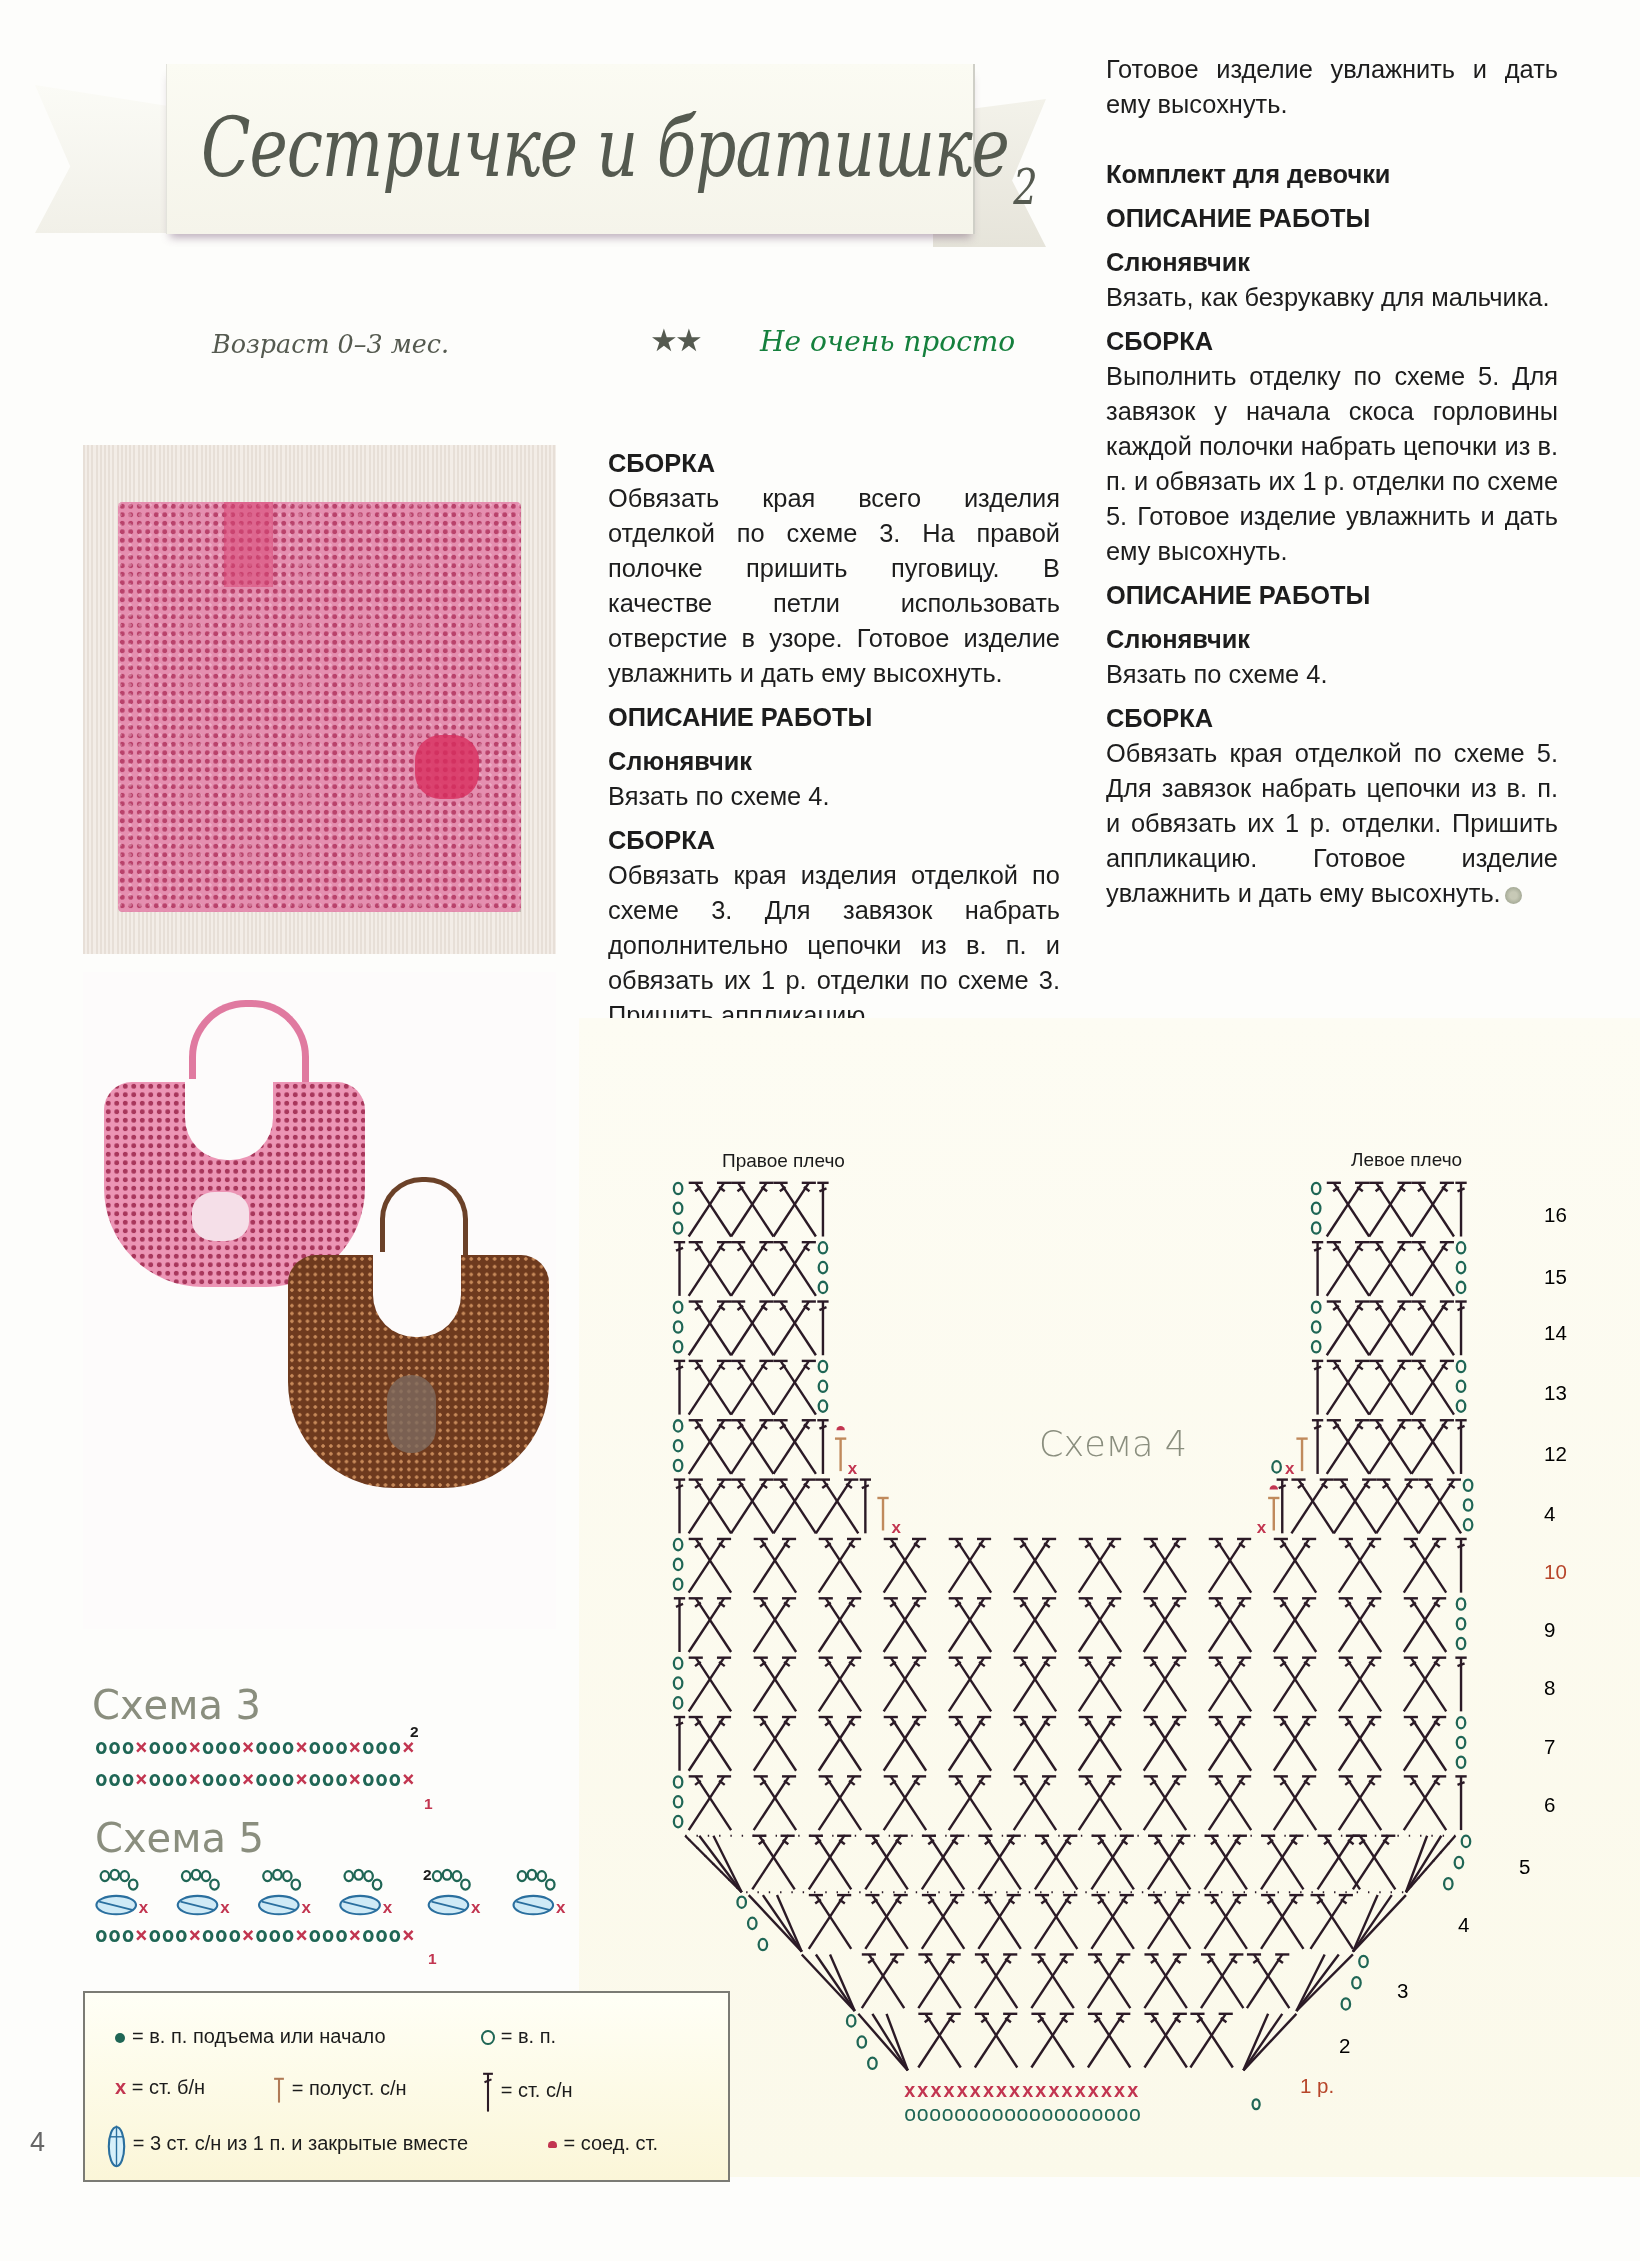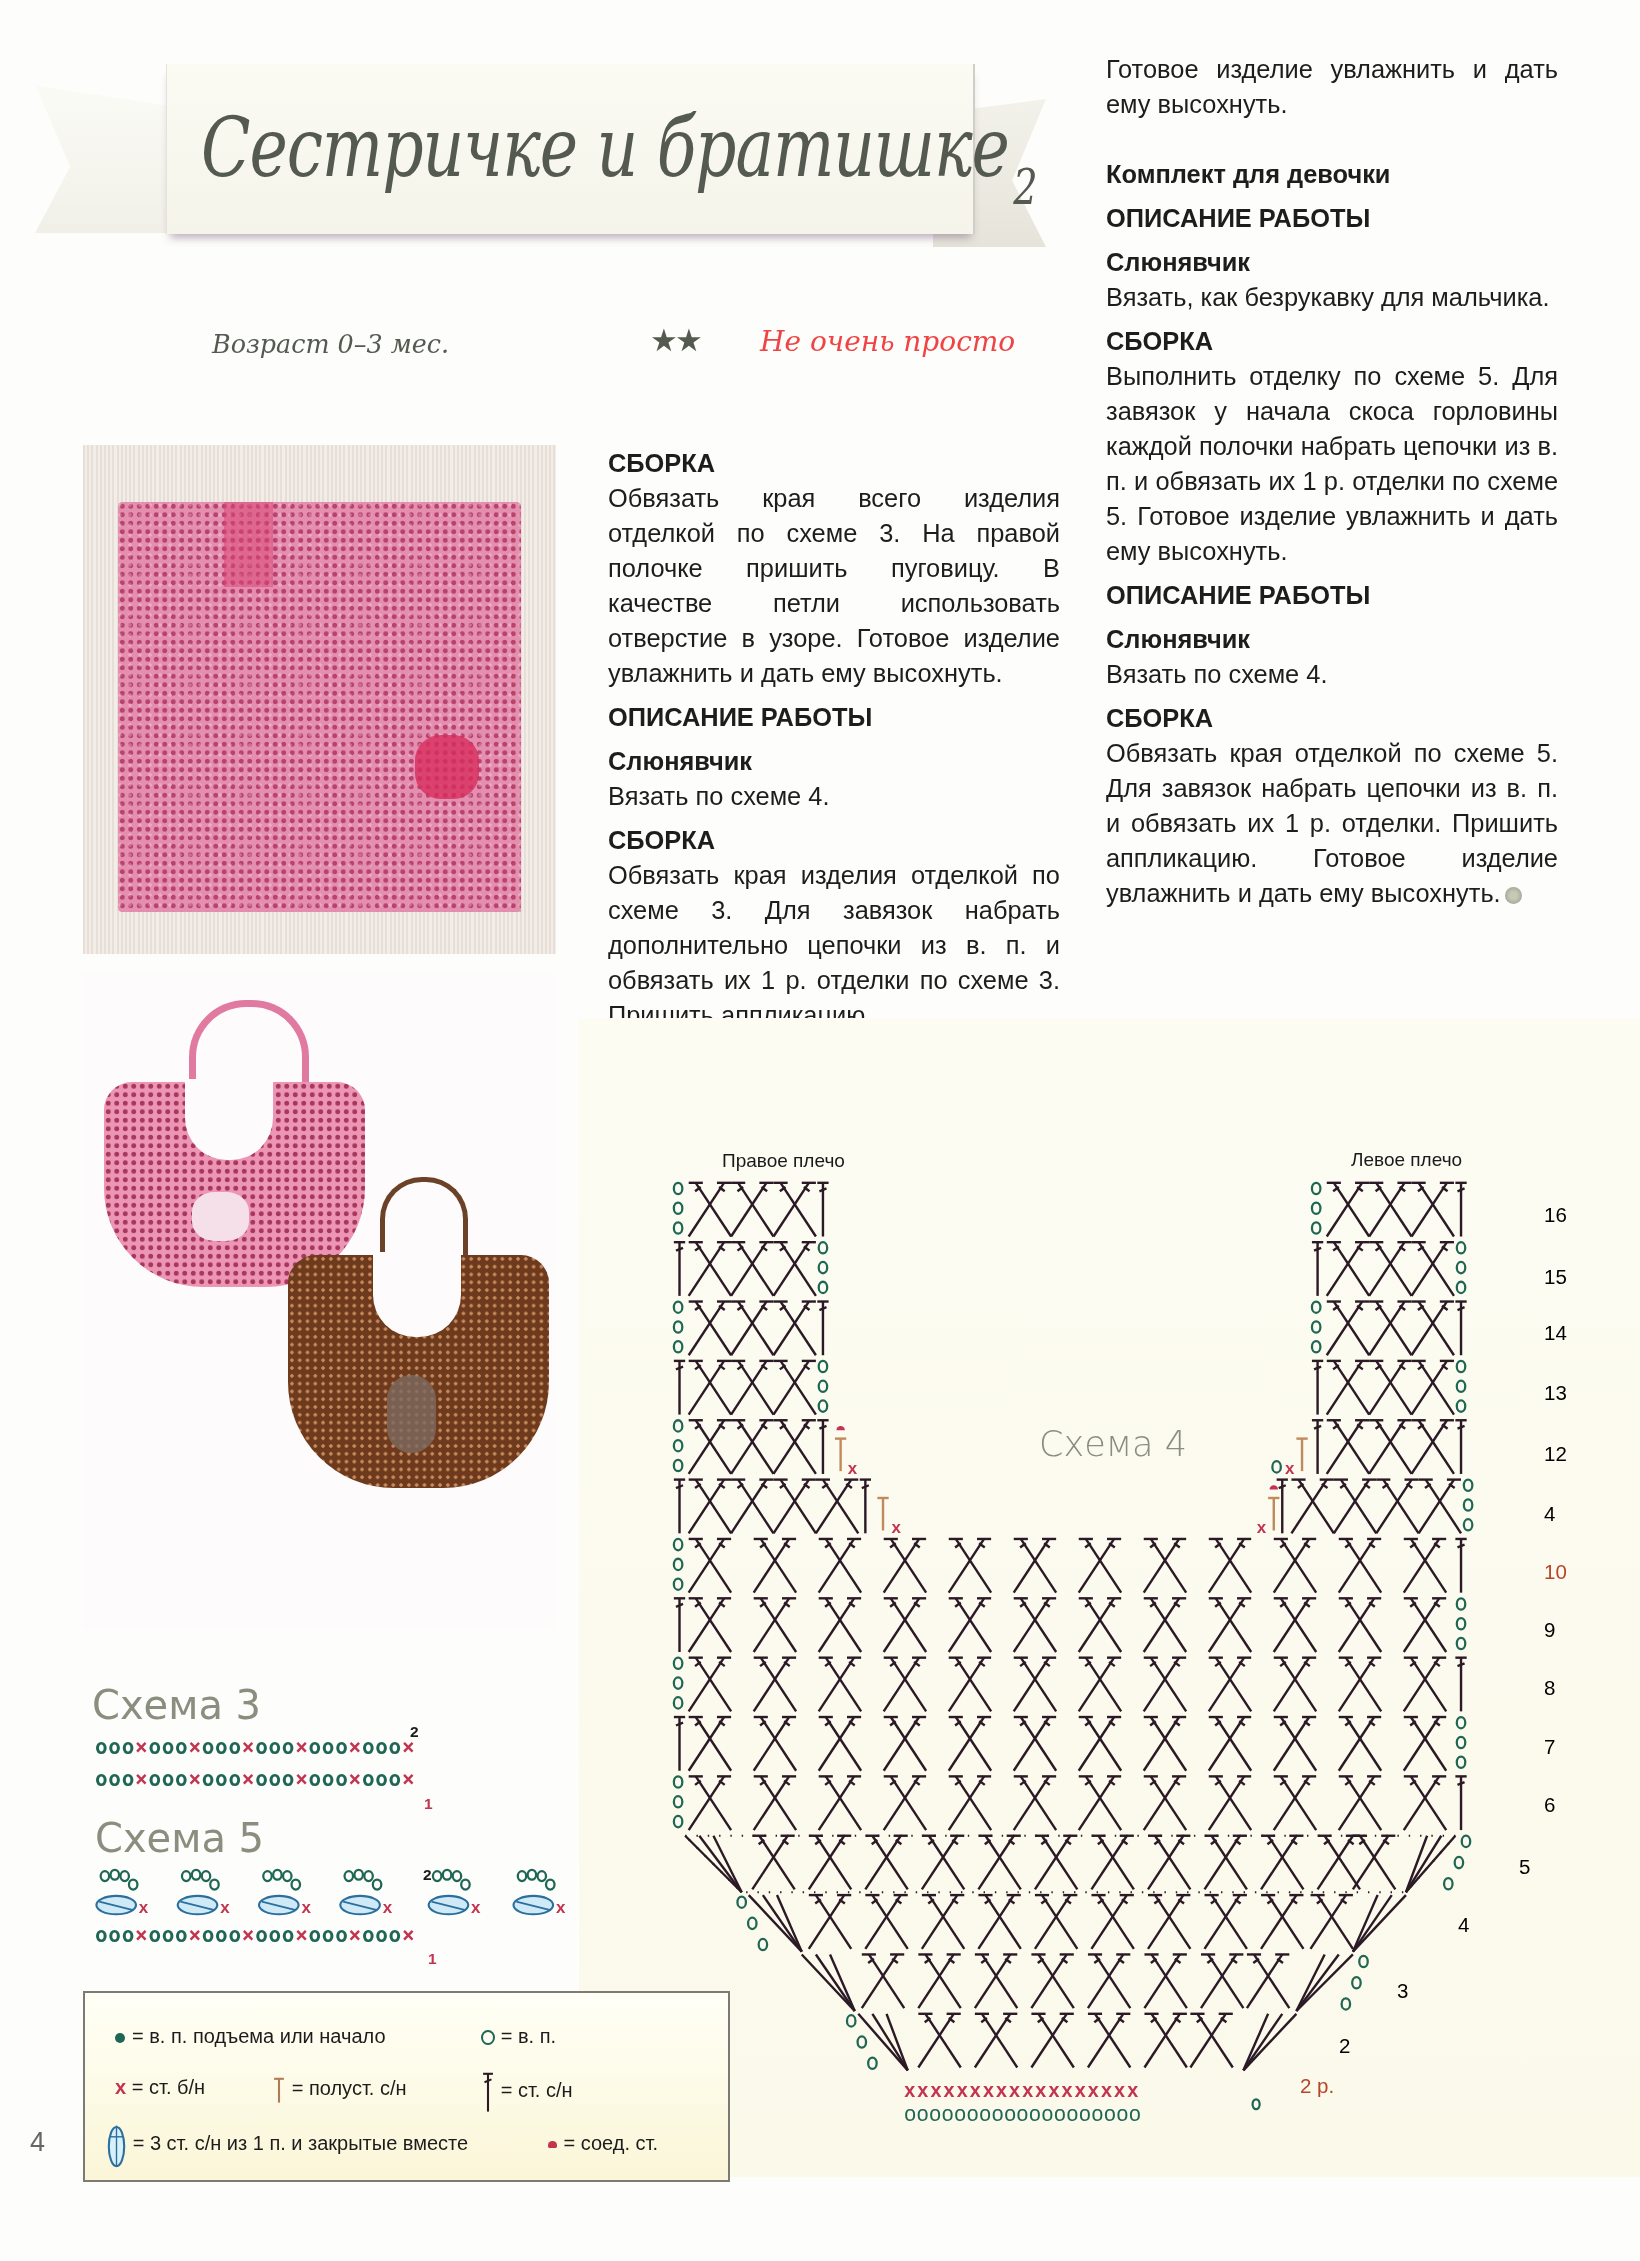--- a/index.html
+++ b/index.html
@@ -18,21 +18,21 @@
       background:linear-gradient(180deg,#fbfbf3 0%,#f5f4ea 100%);
       border-right:2.8px solid #cfcfc7; border-left:1.4px solid #e3e3dc;
       box-shadow:0 8.5px 8.5px -4.2px rgba(110,80,110,.45); }
   .banner .title { position:absolute; left:173px; top:42px; font-family:"DejaVu Serif", serif;
       font-style:italic; font-size:83px; color:#555a50; letter-spacing:-1.4px; white-space:nowrap;
       transform:scaleX(.78); transform-origin:left center; }
   .banner .title-sub { font-size:49px; vertical-align:-28px; margin-left:5.7px; }
 
   .meta-age { left:212px; top:329px; font-family:"DejaVu Serif", serif; font-style:italic; font-size:25.4px; color:#555a50; }
   .meta-stars { left:650px; top:322px; font-size:31px; color:#555a50; letter-spacing:-2.8px; }
-  .meta-diff { left:760px; top:325px; font-family:"DejaVu Serif", serif; font-style:italic; font-size:28px; color:#ef4444; }
+  .meta-diff { left:760px; top:325px; font-family:"DejaVu Serif", serif; font-style:italic; font-size:28px; color:#15803d; }
 
   
   .col { font-family:"Liberation Sans", sans-serif; font-size:25.4px; line-height:35px; color:#1d1d1d; }
   .col p { margin:0; text-align:justify; }
   .col .h { font-weight:bold; text-decoration-thickness:2.1px; text-underline-offset:3.5px;margin-top:9px; }
   .col .hb { font-weight:bold; }
   .col-mid { left:608px; top:437px; width:452px; }
   .col-right { left:1106px; top:52px; width:452px; }
   .end-mark { display:inline-block; width:17px; height:17px; border-radius:50%; background:radial-gradient(circle,#c7c9b6 30%,#8d9480 100%); vertical-align:middle; margin-left:4.2px; }
 
@@ -158,21 +158,21 @@
 <div class="abs rownum" style="left:1544px;top:1502px">4</div>
 <div class="abs rownum red" style="left:1544px;top:1560px">10</div>
 <div class="abs rownum" style="left:1544px;top:1618px">9</div>
 <div class="abs rownum" style="left:1544px;top:1676px">8</div>
 <div class="abs rownum" style="left:1544px;top:1735px">7</div>
 <div class="abs rownum" style="left:1544px;top:1793px">6</div>
 <div class="abs rownum" style="left:1519px;top:1855px">5</div>
 <div class="abs rownum" style="left:1458px;top:1913px">4</div>
 <div class="abs rownum" style="left:1397px;top:1979px">3</div>
 <div class="abs rownum" style="left:1339px;top:2034px">2</div>
-<div class="abs rownum red" style="left:1300px;top:2074px">2 р.</div>
+<div class="abs rownum red" style="left:1300px;top:2074px">1 р.</div>
 
 <svg class="abs" style="left:671px;top:1180px" width="848" height="961" viewBox="0 0 1200 1360">
   <defs>
 
     <g id="cross">
       <line x1="5" y1="80" x2="55" y2="4" class="st"></line>
       <line x1="65" y1="80" x2="15" y2="4" class="st"></line>
       <line x1="5" y1="4" x2="25" y2="4" class="st"></line>
       <line x1="45" y1="4" x2="65" y2="4" class="st"></line>
       <line x1="14" y1="16" x2="22" y2="10" class="st"></line>

